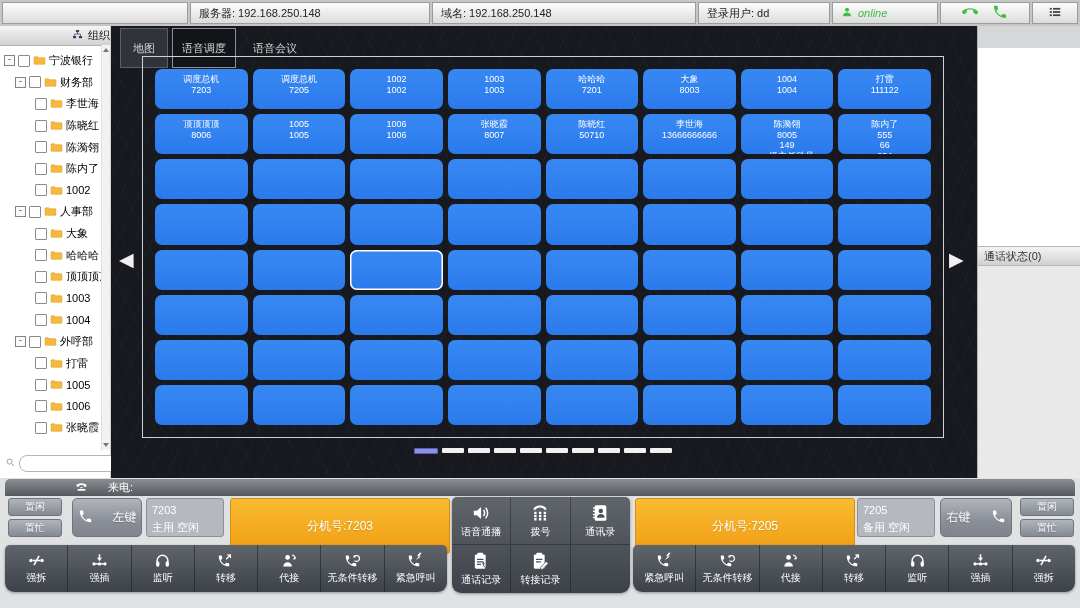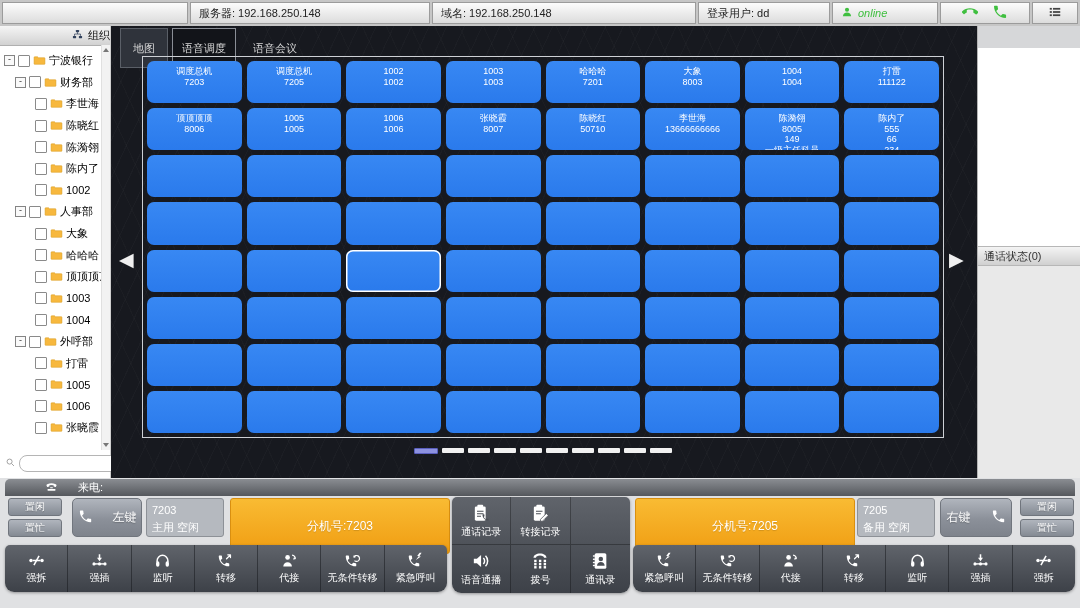--- a/index.html
+++ b/index.html
@@ -34,42 +34,42 @@
   .stage{position:absolute;left:111px;top:26px;width:866px;height:452px;background-color:#17191f;
      background-image:repeating-linear-gradient(115deg,rgba(255,255,255,.025) 0 1px,transparent 1px 16px),
                       repeating-linear-gradient(65deg,rgba(255,255,255,.02) 0 1px,transparent 1px 22px);}
   .tab{position:absolute;top:2px;height:40px;display:flex;align-items:center;justify-content:center;
        font-size:11px;color:#d8d8d8;box-sizing:border-box;}
   .tab1{left:9px;width:48px;background:#2f333b;border:1px solid #5a5f67;}
   .tab2{left:61px;width:64px;background:#121419;border:1px solid #8a8e96;}
   .tab3{left:129px;width:70px;}
   .grid-wrap{position:absolute;left:31px;top:30px;width:802px;height:382px;border:1px solid #cdd0d5;
              box-sizing:border-box;display:grid;grid-template-columns:repeat(8,1fr);grid-template-rows:repeat(8,1fr);
-             gap:5px;padding:4px;}
+             gap:5px;padding:12px;}
   .card{background:linear-gradient(#3888f3,#2a7aec);border-radius:7px;color:#fff;font-size:9px;line-height:1.18;
         display:flex;flex-direction:column;align-items:center;padding-top:5px;overflow:hidden;box-sizing:border-box;}
   .card.selected{box-shadow:inset 0 0 0 1.5px #fff;}
   .nav-arrow{position:absolute;color:#f0f0f0;font-size:19px;line-height:19px;cursor:pointer;}
   .nav-left{left:8px;top:224px;}
   .nav-right{left:838px;top:224px;}
   .pagination{position:absolute;left:31px;width:802px;top:422px;display:flex;justify-content:center;gap:4px;}
   .dash{width:22px;height:5px;background:#f1f1f1;border-radius:1px;}
   .dash.active{background:#8d92e0;border:1px solid #5a5fbe;height:4px;}
   
   .rpanel{position:absolute;left:977px;top:26px;width:103px;height:452px;background:#d6d7d9;border-left:1px solid #b5b5b5;box-sizing:border-box;}
   .rp-white{position:absolute;left:0;right:0;top:22px;height:198px;background:#fff;}
   .rp-header{position:absolute;left:0;right:0;top:220px;height:20px;background:linear-gradient(#f4f4f4,#d0d0d0);
              border-top:1px solid #b7b7b7;border-bottom:1px solid #b7b7b7;font-size:11px;color:#333;
              display:flex;align-items:center;padding-left:6px;box-sizing:border-box;}
   .rp-body{position:absolute;left:0;right:0;top:240px;bottom:0;background:#e9e9e9;}
   
   .footer{position:absolute;left:0;top:478px;width:1080px;height:130px;background:#e0e1e3;}
   .incoming{position:absolute;left:5px;right:5px;top:1px;height:17px;border-radius:5px 5px 0 0;
             background:linear-gradient(#8a8d92,#55585d);color:#fff;font-size:11px;display:flex;align-items:center;
-            padding-left:40px;gap:20px;box-sizing:border-box;}
+            padding-left:70px;gap:20px;box-sizing:border-box;}
   .sbtn{height:18px;border-radius:3px;background:linear-gradient(#b0b5bd,#848a93);border:1px solid #70757d;
         color:#fff;font-size:10px;display:flex;align-items:center;justify-content:center;box-sizing:border-box;
         text-shadow:0 1px 1px rgba(0,0,0,.25);}
   .stack{position:absolute;top:20px;width:54px;display:flex;flex-direction:column;gap:3px;}
   .keybtn{position:absolute;top:20px;height:39px;border-radius:5px;background:linear-gradient(#b0b5bd 0%,#8b9099 55%,#7e838c 100%);
           border:1px solid #70757d;color:#fff;font-size:12px;display:flex;align-items:center;justify-content:center;gap:20px;
           box-sizing:border-box;text-shadow:0 1px 1px rgba(0,0,0,.25);}
   .extbox{position:absolute;top:20px;width:78px;height:39px;background:#b5b9bf;border:1px solid #8d9197;border-radius:3px;
           color:#fff;font-size:11px;line-height:1.5;padding:3px 0 0 5px;box-sizing:border-box;}
   .extbox span{display:block;}
@@ -471,43 +471,20 @@
     </div>
     <div class="extbox" style="left:146px">
       <span>7203</span>
       <span>主用 空闲</span>
     </div>
     <div class="orange" style="left:230px">
       <span>分机号:7203</span>
       </div>
 
     <div class="darkpanel cpanel" id="cpanel">
-        <div class="cp-row">
-          <div class="cp-cell">
-            <svg viewBox="0 0 24 24" width="20" height="20" fill="#fff">
-              <rect x="4.6" y="4.2" width="13" height="17" rx="1.6"></rect>
-              <rect x="7.6" y="2.2" width="7" height="3.6" rx="1"></rect>
-              <path d="M7.2 10h7.8M7.2 13h7.8M7.2 16h4.8" stroke="#4b4f56" stroke-width="1.3" fill="none"></path>
-              <g transform="translate(12.6 12.6) scale(.4)" fill="#4b4f56">
-                <path d="M6.6 10.8c1.5 2.9 3.8 5.2 6.7 6.7l2.2-2.2c.3-.3.7-.4 1-.3 1.1.4 2.4.6 3.6.6.6 0 1 .4 1 1V20c0 .6-.4 1-1 1C10.9 21 3 13.1 3 3.5c0-.6.4-1 1-1h3.5c.6 0 1 .4 1 1 0 1.3.2 2.5.6 3.6.1.3 0 .7-.3 1l-2.2 2.2z"></path>
-              </g>
-            </svg>
-            <span>通话记录</span>
-          </div>
-          <div class="cp-cell">
-            <svg viewBox="0 0 24 24" width="20" height="20" fill="#fff">
-              <rect x="4.6" y="4.2" width="13" height="17" rx="1.6"></rect>
-              <rect x="7.6" y="2.2" width="7" height="3.6" rx="1"></rect>
-              <path d="M7.2 10h7.8M7.2 13h5.8" stroke="#4b4f56" stroke-width="1.3" fill="none"></path>
-              <path d="M12.6 19.6l7-7 2.3 2.3-7 7h-2.3z" stroke="#4b4f56" stroke-width=".9"></path>
-            </svg>
-            <span>转接记录</span>
-          </div>
-          <div class="cp-cell"></div>
-        </div>
         <div class="cp-row">
           <div class="cp-cell">
             <svg viewBox="0 0 24 24" width="20" height="20" fill="#fff">
               <path d="M3.4 9.4v5.2h3.7l5 4.6V4.8l-5 4.6z"></path>
               <path d="M14.8 8.4a5 5 0 0 1 0 7.2" stroke="#fff" stroke-width="1.8" fill="none"></path>
               <path d="M17.4 5.8a8.8 8.8 0 0 1 0 12.4" stroke="#fff" stroke-width="1.8" fill="none"></path>
             </svg>
             <span>语音通播</span>
           </div>
           <div class="cp-cell">
@@ -533,20 +510,43 @@
               <rect x="3.4" y="5.2" width="2.6" height="1.8" rx=".9"></rect>
               <rect x="3.4" y="9" width="2.6" height="1.8" rx=".9"></rect>
               <rect x="3.4" y="12.8" width="2.6" height="1.8" rx=".9"></rect>
               <rect x="3.4" y="16.6" width="2.6" height="1.8" rx=".9"></rect>
               <circle cx="13" cy="9.6" r="2.7" fill="#4b4f56"></circle>
               <path d="M8.4 17.6c0-2.5 2-4.4 4.6-4.4s4.6 1.9 4.6 4.4z" fill="#4b4f56"></path>
             </svg>
             <span>通讯录</span>
           </div>
         </div>
+        <div class="cp-row">
+          <div class="cp-cell">
+            <svg viewBox="0 0 24 24" width="20" height="20" fill="#fff">
+              <rect x="4.6" y="4.2" width="13" height="17" rx="1.6"></rect>
+              <rect x="7.6" y="2.2" width="7" height="3.6" rx="1"></rect>
+              <path d="M7.2 10h7.8M7.2 13h7.8M7.2 16h4.8" stroke="#4b4f56" stroke-width="1.3" fill="none"></path>
+              <g transform="translate(12.6 12.6) scale(.4)" fill="#4b4f56">
+                <path d="M6.6 10.8c1.5 2.9 3.8 5.2 6.7 6.7l2.2-2.2c.3-.3.7-.4 1-.3 1.1.4 2.4.6 3.6.6.6 0 1 .4 1 1V20c0 .6-.4 1-1 1C10.9 21 3 13.1 3 3.5c0-.6.4-1 1-1h3.5c.6 0 1 .4 1 1 0 1.3.2 2.5.6 3.6.1.3 0 .7-.3 1l-2.2 2.2z"></path>
+              </g>
+            </svg>
+            <span>通话记录</span>
+          </div>
+          <div class="cp-cell">
+            <svg viewBox="0 0 24 24" width="20" height="20" fill="#fff">
+              <rect x="4.6" y="4.2" width="13" height="17" rx="1.6"></rect>
+              <rect x="7.6" y="2.2" width="7" height="3.6" rx="1"></rect>
+              <path d="M7.2 10h7.8M7.2 13h5.8" stroke="#4b4f56" stroke-width="1.3" fill="none"></path>
+              <path d="M12.6 19.6l7-7 2.3 2.3-7 7h-2.3z" stroke="#4b4f56" stroke-width=".9"></path>
+            </svg>
+            <span>转接记录</span>
+          </div>
+          <div class="cp-cell"></div>
+        </div>
       </div>
 
     <div class="orange" style="left:635px">
       <span>分机号:7205</span>
       </div>
     <div class="extbox" style="left:857px">
       <span>7205</span>
       <span>备用 空闲</span>
     </div>
     <div class="keybtn" style="left:940px;width:72px">

